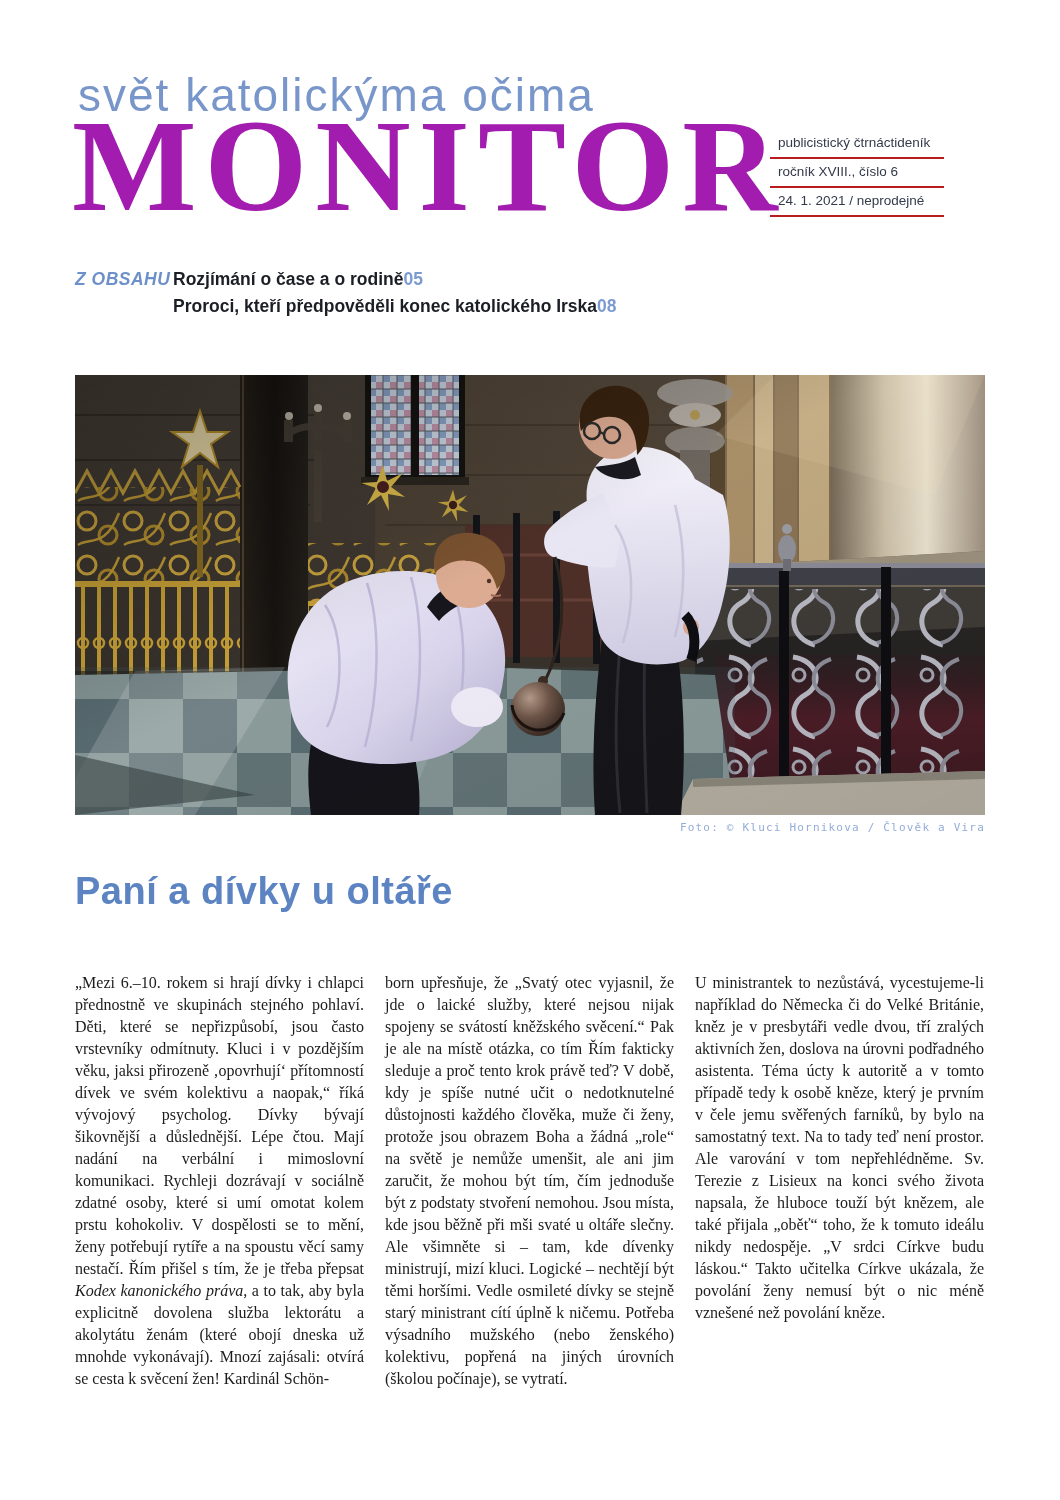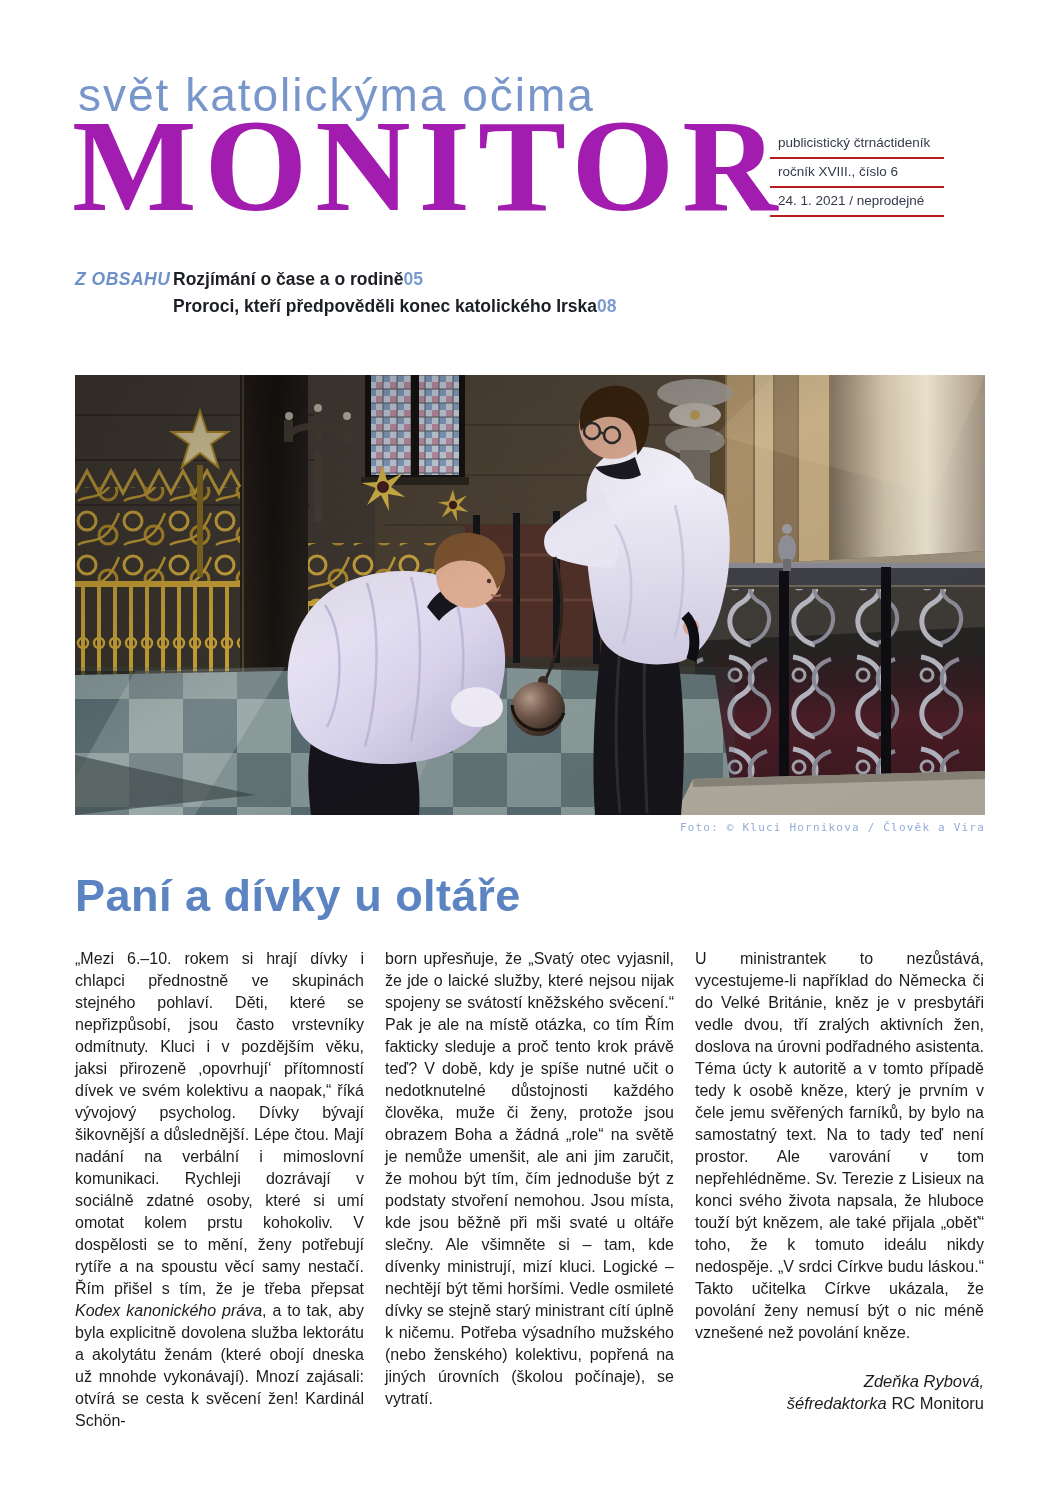--- a/index.html
+++ b/index.html
@@ -26,25 +26,25 @@
            line-height:27px;font-weight:bold;font-size:17.5px;color:#1b1e24;}
   .c-page{color:#7b9bd0;font-weight:bold;}
 
   
   .photo{position:absolute;left:75px;top:375px;width:910px;height:440px;margin:0;
          overflow:hidden;background:#3a342d;}
   .credit{position:absolute;right:75px;top:821px;font-family:"DejaVu Sans Mono",monospace;
          font-size:11px;letter-spacing:1.2px;color:#94add8;}
 
   
-  .article-title{position:absolute;left:75px;top:870px;margin:0;font-size:45px;
+  .article-title{position:absolute;left:75px;top:870px;margin:0;font-size:38px;
          font-weight:bold;color:#5c83c2;letter-spacing:.5px;}
   .cols{position:absolute;left:75px;top:948px;width:910px;display:flex;gap:21px;}
-  .col{width:289px;text-align:justify;font-family:Liberation Sans, sans-serif;
-       font-size:16px;line-height:22px;color:#1c1c1c;hyphens:auto;}
+  .col{width:289px;text-align:justify;font-family:Liberation Serif, serif;
+       font-size:16px;line-height:22px;color:#1c1c1c;hyphens:auto;margin-top:24px;}
   .col em{font-style:italic;}
   .signature{margin-top:26px;text-align:right;font-size:16.5px;}
   .sig1{font-style:italic;}
   .sig2 em{font-style:italic;}
   .sig2 span{font-style:normal;}
 </style>
 </head>
 <body>
 
 <div class="page">
@@ -298,20 +298,16 @@
 
   <h2 class="article-title">Paní a dívky u oltáře</h2>
 
   <div class="cols">
     <div class="col">
       <span>„Mezi 6.–10. rokem si hrají dívky i chlapci přednostně ve skupinách stejného pohlaví. Děti, které se nepřizpůsobí, jsou často vrstevníky odmítnuty. Kluci i v pozdějším věku, jaksi přirozeně ‚opovrhují‘ přítomností dívek ve svém kolektivu a naopak,“ říká vývojový psycholog. Dívky bývají šikovnější a důslednější. Lépe čtou. Mají nadání na verbální i mimoslovní komunikaci. Rychleji dozrávají v sociálně zdatné osoby, které si umí omotat kolem prstu kohokoliv. V dospělosti se to mění, ženy potřebují rytíře a na spoustu věcí samy nestačí. Řím přišel s tím, že je třeba přepsat </span><em>Kodex kanonického práva</em><span>, a to tak, aby byla explicitně dovolena služba lektorátu a akolytátu ženám (které obojí dneska už mnohde vykonávají). Mnozí zajásali: otvírá se cesta k svěcení žen! Kardinál Schön-</span>
     </div>
     <div class="col">born upřesňuje, že „Svatý otec vyjasnil, že jde o laické služby, které nejsou nijak spojeny se svátostí kněžského svěcení.“ Pak je ale na místě otázka, co tím Řím fakticky sleduje a proč tento krok právě teď? V době, kdy je spíše nutné učit o nedotknutelné důstojnosti každého člověka, muže či ženy, protože jsou obrazem Boha a žádná „role“ na světě je nemůže umenšit, ale ani jim zaručit, že mohou být tím, čím jednoduše být z podstaty stvoření nemohou. Jsou místa, kde jsou běžně při mši svaté u oltáře slečny. Ale všimněte si – tam, kde dívenky ministrují, mizí kluci. Logické – nechtějí být těmi horšími. Vedle osmileté dívky se stejně starý ministrant cítí úplně k ničemu. Potřeba výsadního mužského (nebo ženského) kolektivu, popřená na jiných úrovních (školou počínaje), se vytratí.</div>
     <div class="col">
       <span>U ministrantek to nezůstává, vycestujeme-li například do Německa či do Velké Británie, kněz je v presbytáři vedle dvou, tří zralých aktivních žen, doslova na úrovni podřadného asistenta. Téma úcty k autoritě a v tomto případě tedy k osobě kněze, který je prvním v čele jemu svěřených farníků, by bylo na samostatný text. Na to tady teď není prostor. Ale varování v tom nepřehlédněme. Sv. Terezie z Lisieux na konci svého života napsala, že hluboce touží být knězem, ale také přijala „oběť“ toho, že k tomuto ideálu nikdy nedospěje. „V srdci Církve budu láskou.“ Takto učitelka Církve ukázala, že povolání ženy nemusí být o nic méně vznešené než povolání kněze.</span>
-      <div class="signature">
-        <div class="sig1">Zdeňka Rybová,</div>
-        <div class="sig2"><em>šéfredaktorka</em><span> RC Monitoru</span></div>
-      </div>
     </div>
   </div>
 
 </div>
 
 </body></html>

